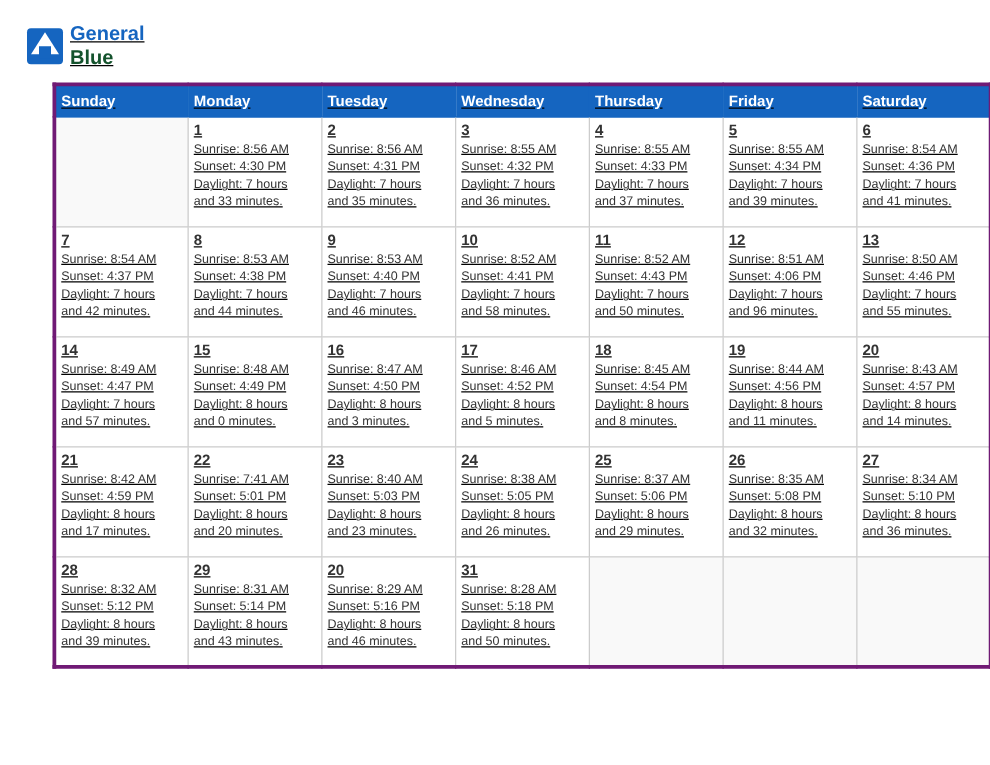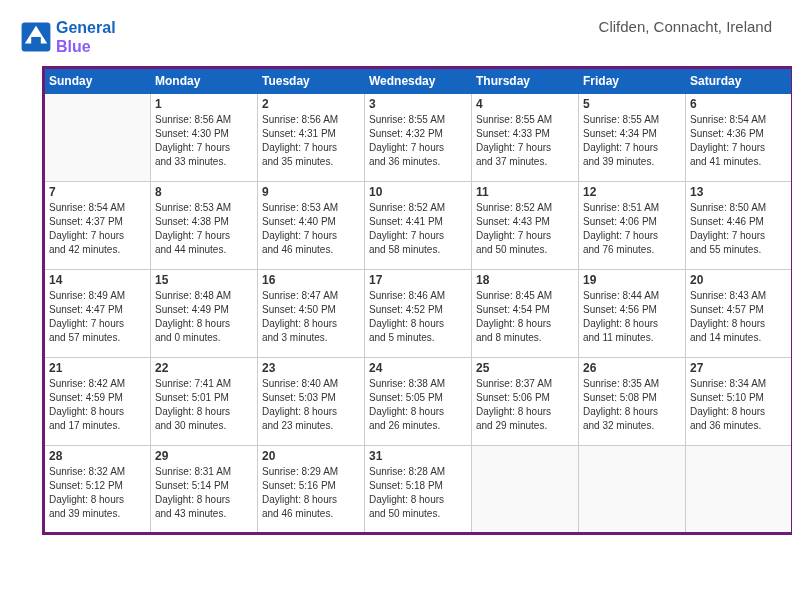--- a/index.html
+++ b/index.html
@@ -9,20 +9,21 @@
       width: 792px;
       height: 612px;
       overflow: hidden;
     }
     .page {
       width: 792px;
       height: 484px;
       padding: 18px 20px 10px 20px;
       display: flex;
       flex-direction: column;
+      text-decoration: underline;
     }
     .header {
       display: flex;
       justify-content: space-between;
       align-items: flex-start;
       margin-bottom: 10px;
     }
     .logo {
       display: flex;
       align-items: center;
@@ -92,25 +93,24 @@
 <div class="page">
   <div class="header">
     <div class="logo">
       <svg class="logo-icon" viewBox="0 0 40 40">
         <rect x="2" y="2" width="36" height="36" rx="4" fill="#1565c0"></rect>
         <polygon points="20,6 34,28 6,28" fill="white"></polygon>
         <rect x="14" y="20" width="12" height="12" fill="#1565c0"></rect>
       </svg>
       <div>
         <div style="font-size:16px;font-weight:bold;color:#1565c0;line-height:1.2;">General</div>
-        <div style="font-size:16px;font-weight:bold;color:#8b5cf6;line-height:1.2;">Blue</div>
+        <div style="font-size:16px;font-weight:bold;color:#14532d;line-height:1.2;">Blue</div>
       </div>
     </div>
     <div class="title-block">
-      <h2>Clifden, Connacht, Ireland</h2>
     </div>
   </div>
 
   <table class="calendar">
     <thead>
       <tr>
         <th>Sunday</th>
         <th>Monday</th>
         <th>Tuesday</th>
         <th>Wednesday</th>
@@ -222,21 +222,21 @@
               <div>Daylight: 7 hours</div>
               <div>and 50 minutes.</div>
             </div>
           </td>
           <td>
             <div class="day-number">12</div>
             <div class="day-info">
               <div>Sunrise: 8:51 AM</div>
               <div>Sunset: 4:06 PM</div>
               <div>Daylight: 7 hours</div>
-              <div>and 76 minutes.</div>
+              <div>and 96 minutes.</div>
             </div>
           </td>
           <td>
             <div class="day-number">13</div>
             <div class="day-info">
               <div>Sunrise: 8:50 AM</div>
               <div>Sunset: 4:46 PM</div>
               <div>Daylight: 7 hours</div>
               <div>and 55 minutes.</div>
             </div>
@@ -316,21 +316,21 @@
               <div>Daylight: 8 hours</div>
               <div>and 17 minutes.</div>
             </div>
           </td>
           <td>
             <div class="day-number">22</div>
             <div class="day-info">
               <div>Sunrise: 7:41 AM</div>
               <div>Sunset: 5:01 PM</div>
               <div>Daylight: 8 hours</div>
-              <div>and 30 minutes.</div>
+              <div>and 20 minutes.</div>
             </div>
           </td>
           <td>
             <div class="day-number">23</div>
             <div class="day-info">
               <div>Sunrise: 8:40 AM</div>
               <div>Sunset: 5:03 PM</div>
               <div>Daylight: 8 hours</div>
               <div>and 23 minutes.</div>
             </div>

